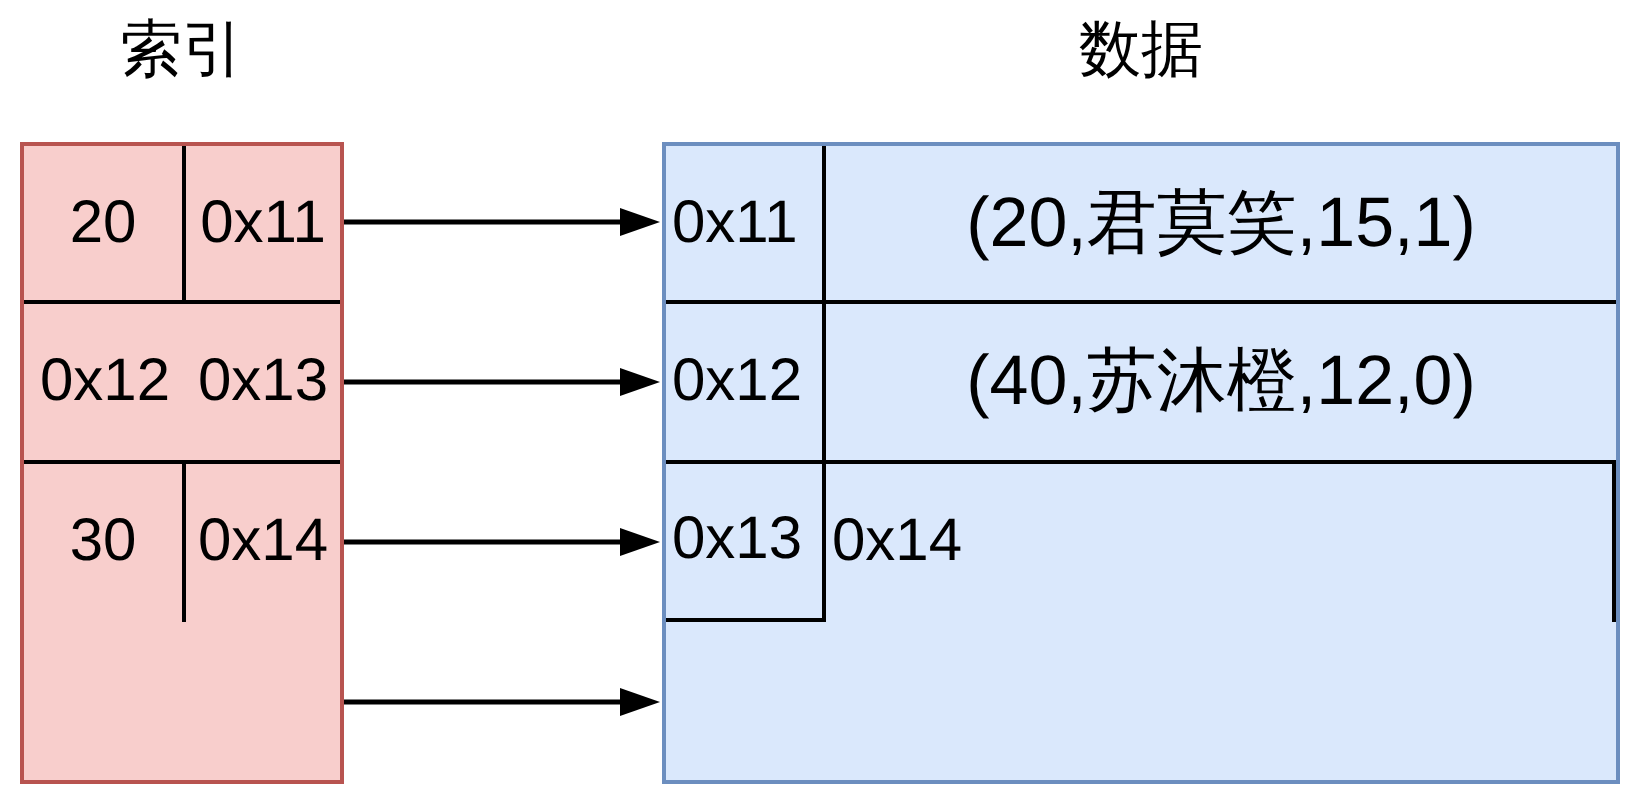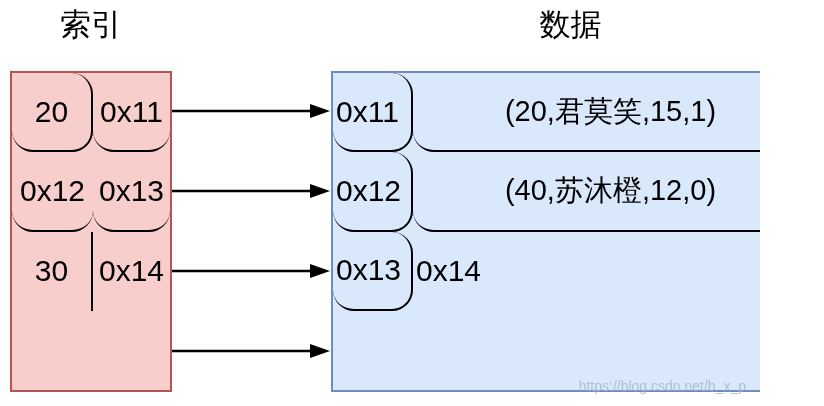--- a/index.html
+++ b/index.html
@@ -1,17 +1,17 @@
 <!DOCTYPE html>
 <html><head>
 <meta charset="utf-8">
 <style>
   html,body { margin:0; padding:0; background:#ffffff; }
   .canvas {
-    position:relative; width:760px; height:406px; background:#ffffff;
+    position:relative; width:824px; height:406px; background:#ffffff;
     font-family:"Liberation Sans", sans-serif; overflow:hidden;
   }
   .diagram-title {
     position:absolute; top:6px; height:38px; line-height:38px;
     text-align:center; font-size:31px; color:#000000;
   }
   #title-index { left:10px;  width:162px; }
   #title-data  { left:331px; width:479px; }
 
   .tbl {
@@ -30,23 +30,23 @@
     background:#dae8fc; border:2px solid #6c8ebf;
   }
   .cell {
     display:flex; align-items:center; justify-content:center;
     font-size:30px; color:#000000; box-sizing:border-box;
     white-space:nowrap; overflow:hidden;
   }
   .idx-table .cell { border-color:#b85450; }
   .data-table .cell { border-color:#6c8ebf; }
   .cell.col-first { border-right:2px solid; }
-  .cell.row-mid   { border-bottom:2px solid;border-radius:21px; }
+  .cell.row-mid   { border-bottom:2px solid; }
   .data-table .addr { justify-content:flex-start; padding-left:3px; }
-  .data-table .rec  { font-size:29px; }
+  .data-table .rec  { font-size:35px; }
 
   .arrow-layer { position:absolute; left:0; top:0; pointer-events:none; }
 
   .watermark {
     position:absolute; right:14px; top:378px;
     font-size:14px; color:#aeb6c6; opacity:0.85;
     font-family:"Liberation Sans", sans-serif;
   }
 </style>
 </head>
@@ -87,14 +87,13 @@
     <g>
       <line x1="172" y1="271" x2="312" y2="271" stroke="#000000" stroke-width="2.5"></line>
       <polygon points="330,271 310,264 310,278" fill="#000000"></polygon>
     </g>
     <g>
       <line x1="172" y1="351" x2="312" y2="351" stroke="#000000" stroke-width="2.5"></line>
       <polygon points="330,351 310,344 310,358" fill="#000000"></polygon>
     </g>
   </svg>
 
-  <div class="watermark">https://blog.csdn.net/b_x_p</div>
 </div>
 
 </body></html>

